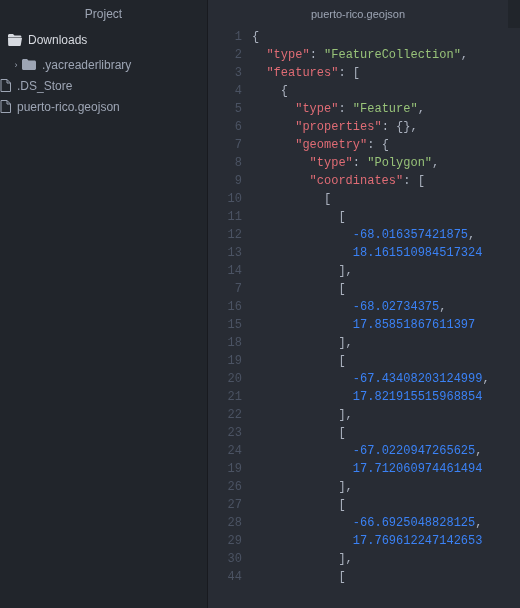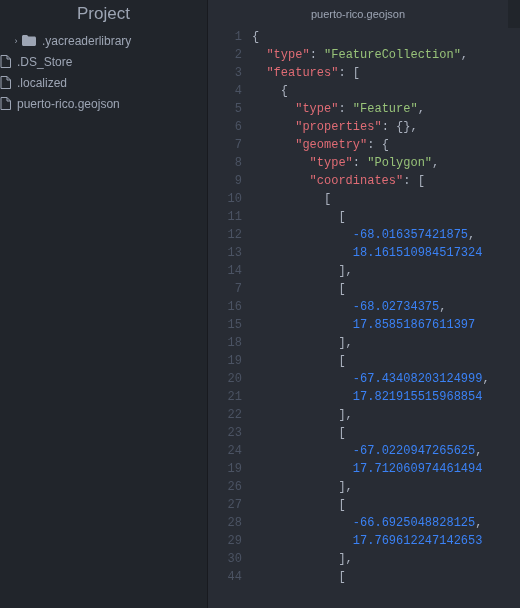--- a/index.html
+++ b/index.html
@@ -19,21 +19,21 @@
     display: flex;
     flex-direction: column;
     border-right: 1px solid #181a1f;
   }
   .sidebar-header {
     height: 28px;
     display: flex;
     align-items: center;
     justify-content: center;
     color: #9da5b4;
-    font-size: 17px;
+    font-size: 12px;
     background: #21252b;
   }
   .folder-root {
     height: 24px;
     display: flex;
     align-items: center;
     padding-left: 8px;
     font-size: 12px;
     color: #d7dae0;
   }
@@ -101,39 +101,39 @@
   .scrollbar-stub {
     width: 12px;
     background: #21252b;
   }
 </style>
 </head>
 <body>
 
 <div class="sidebar">
   <div class="sidebar-header">Project</div>
+  <div class="folder-root">
+    <svg width="14" height="12" viewBox="0 0 14 12">
+        <path fill="#d7dae0" d="M0 1.5C0 .7.7 0 1.5 0H5l1.5 1.5H12c.8 0 1.5.7 1.5 1.5v.5H0zM0 4h14l-1.2 7c-.1.6-.6 1-1.2 1H1.4c-.6 0-1.1-.4-1.2-1z"></path>
+      </svg>
+    <span>Downloads</span>
+  </div>
   <div class="tree">
     <div class="tree-item depth1">
       <span class="chev">›</span>
       <svg width="14" height="11" viewBox="0 0 14 11">
           <path fill="#9da5b4" d="M1.5 0C.7 0 0 .7 0 1.5v8C0 10.3.7 11 1.5 11h11c.8 0 1.5-.7 1.5-1.5V3c0-.8-.7-1.5-1.5-1.5H6.5L5 0z"></path>
         </svg>
       <span>.yacreaderlibrary</span>
     </div>
     <div class="tree-item depth2">
       <svg width="11" height="13" viewBox="0 0 11 13">
           <path fill="none" stroke="#9da5b4" stroke-width="1" d="M1 .5h6L10.5 4v8.5h-9.5z M7 .5V4h3.5"></path>
         </svg>
       <span>.DS_Store</span>
-    </div>
-    <div class="tree-item depth2">
-      <svg width="11" height="13" viewBox="0 0 11 13">
-          <path fill="none" stroke="#9da5b4" stroke-width="1" d="M1 .5h6L10.5 4v8.5h-9.5z M7 .5V4h3.5"></path>
-        </svg>
-      <span>.localized</span>
     </div>
     <div class="tree-item depth2">
       <svg width="11" height="13" viewBox="0 0 11 13">
           <path fill="none" stroke="#9da5b4" stroke-width="1" d="M1 .5h6L10.5 4v8.5h-9.5z M7 .5V4h3.5"></path>
         </svg>
       <span>puerto-rico.geojson</span>
     </div>
   </div>
 </div>
 

